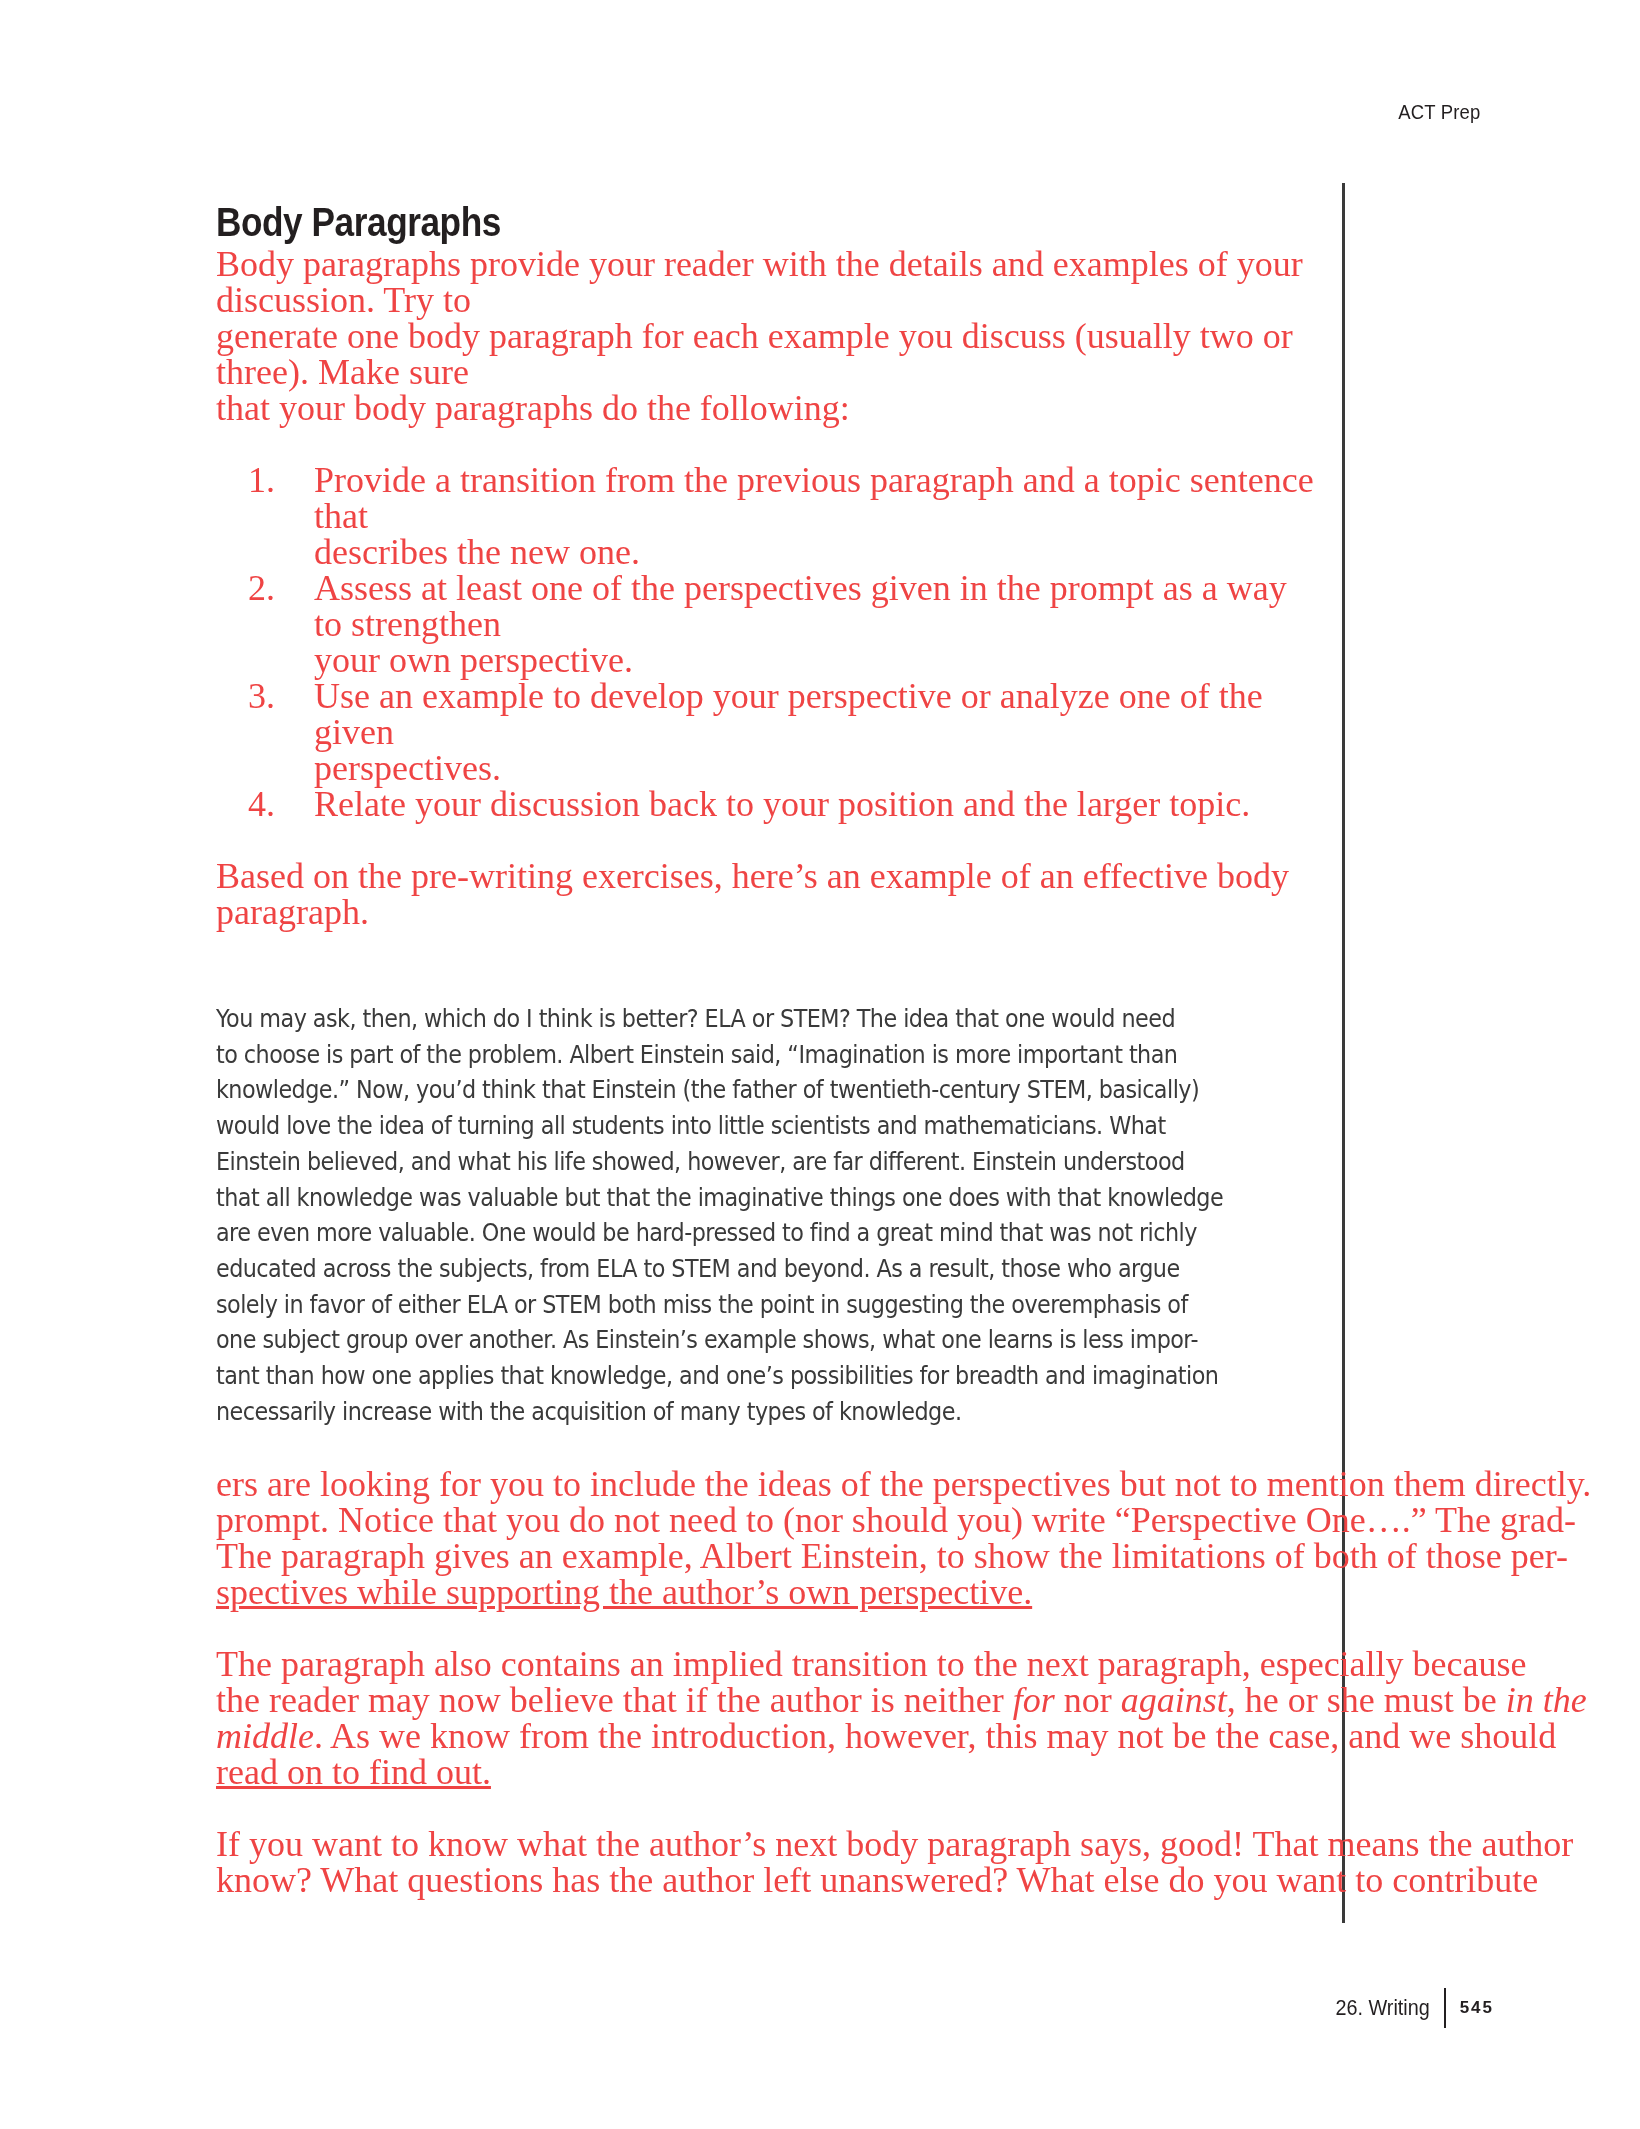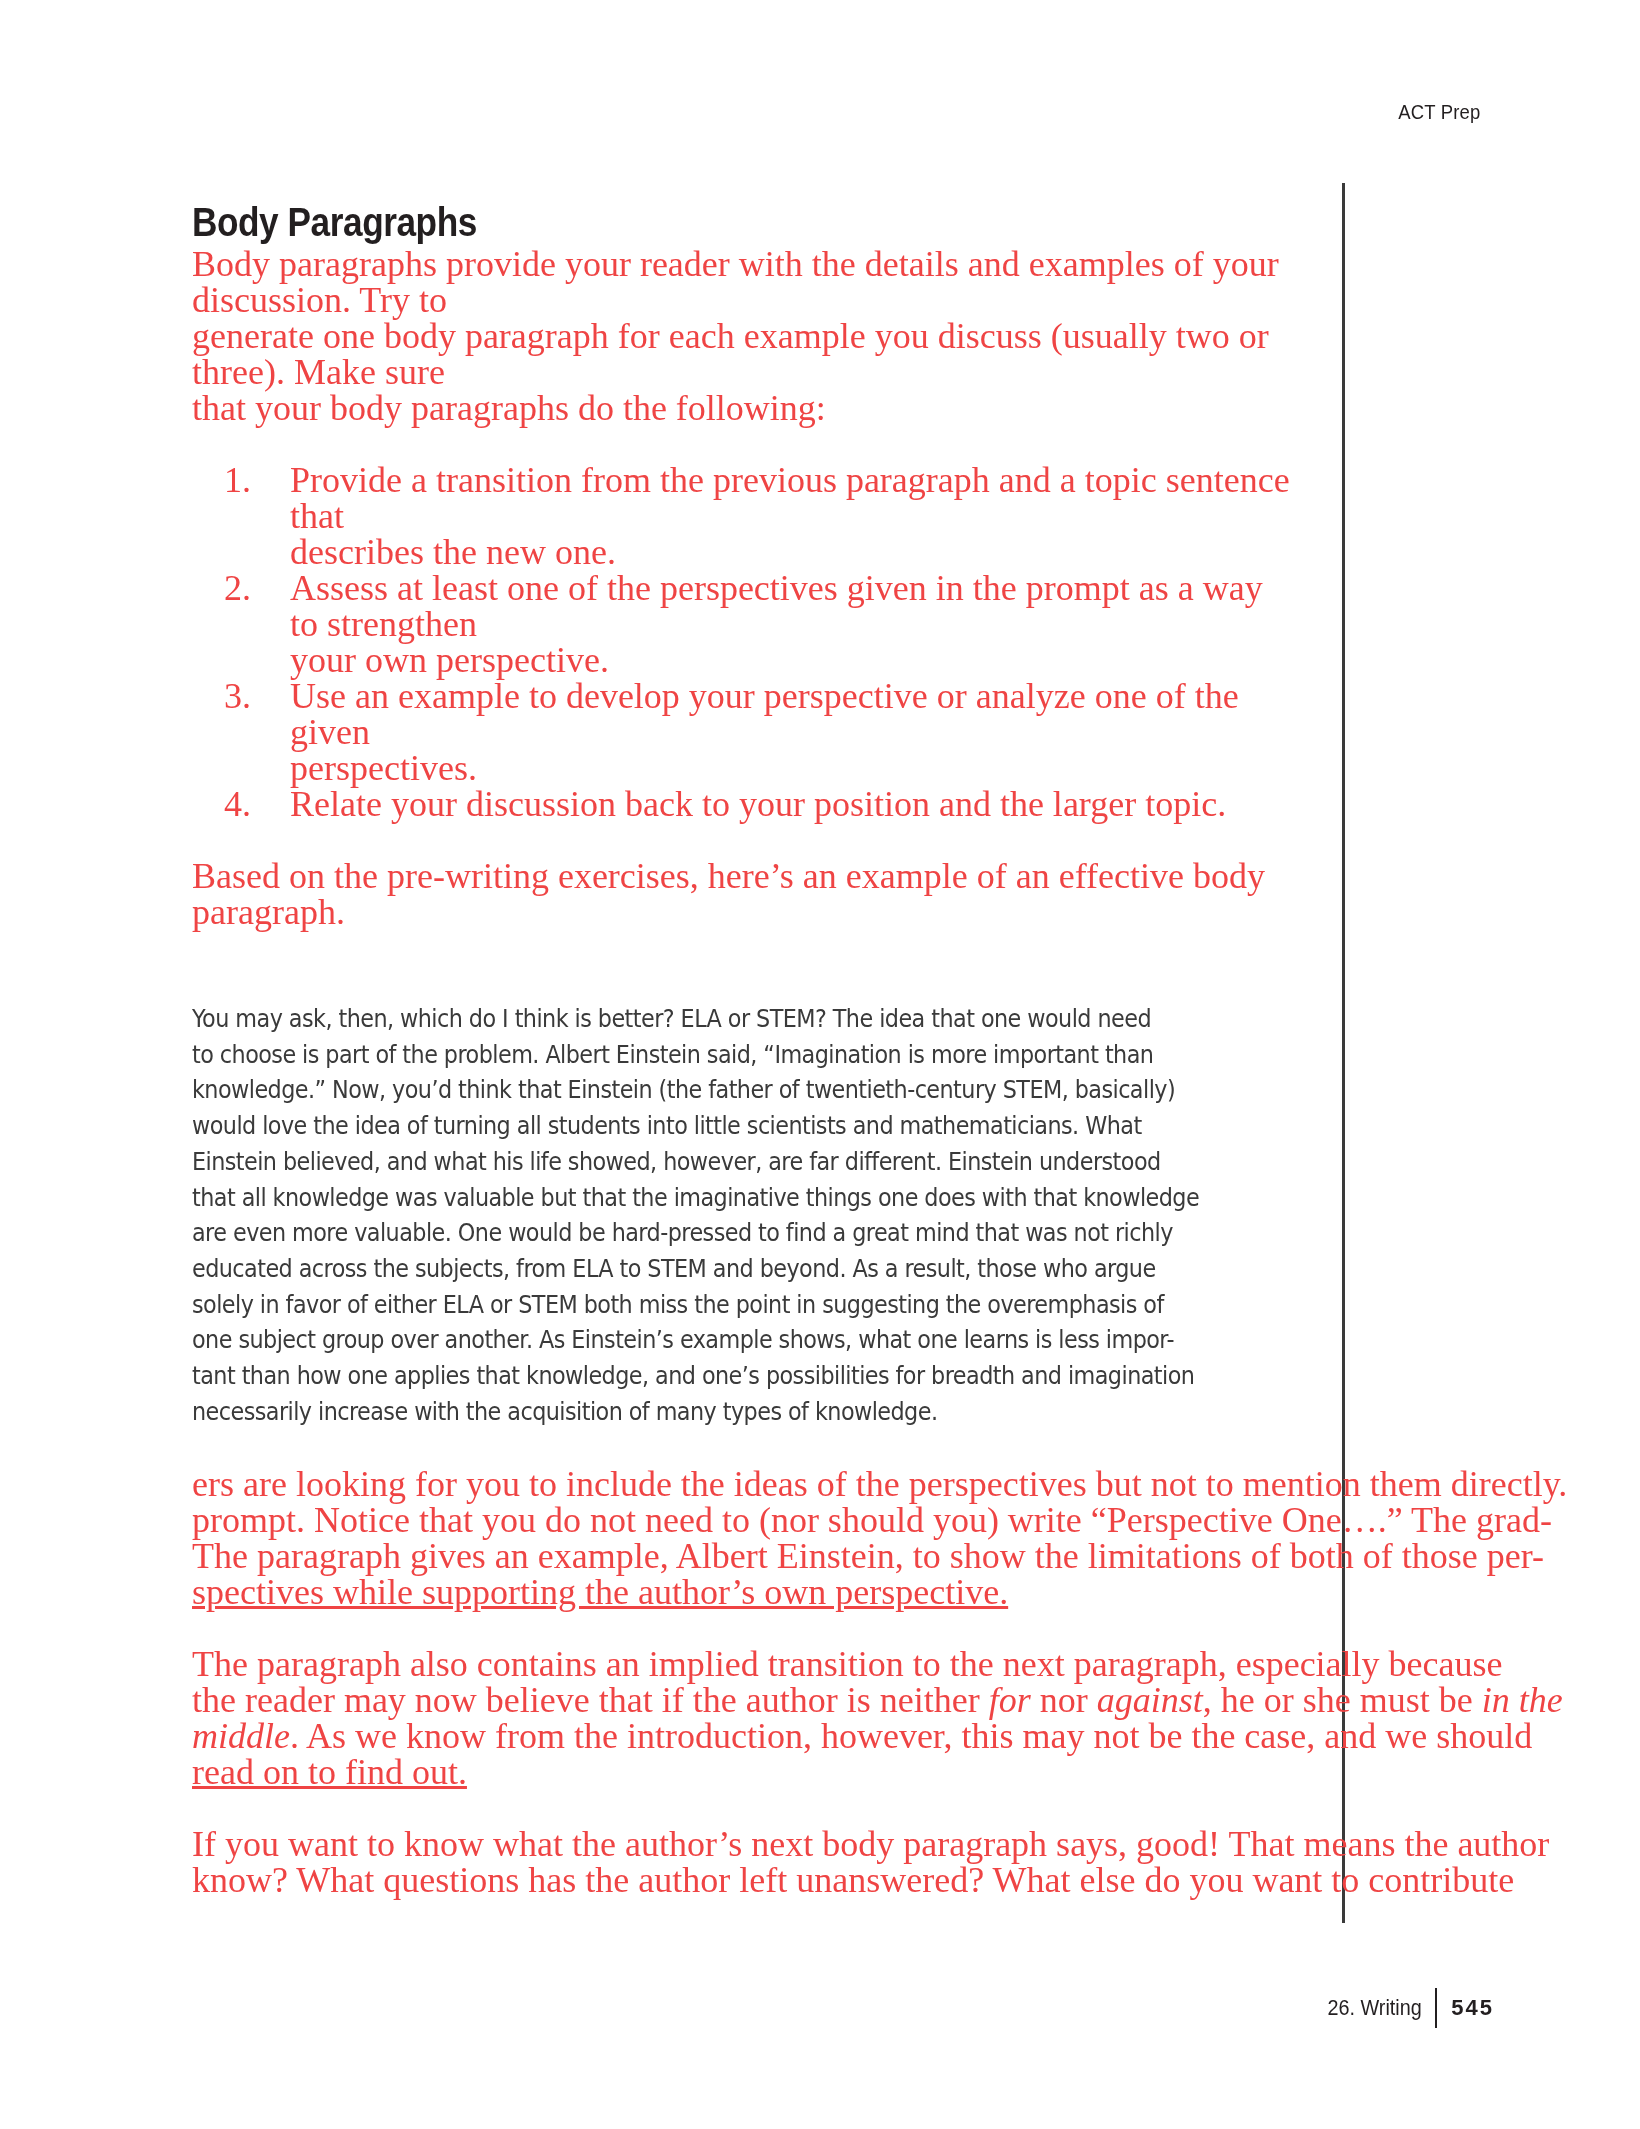--- a/index.html
+++ b/index.html
@@ -28,21 +28,21 @@
     .margin-rule {
       position: absolute;
       left: 1342px;
       top: 183px;
       width: 3px;
       height: 1740px;
       background: #3a3a3a;
     }
     .content {
       position: absolute;
-      left: 192px;
+      left: 216px;
       top: 198px;
       width: 1100px;
     }
     h1.section-title {
       margin: 0;
       font-family: "Liberation Sans", sans-serif;
       font-weight: bold;
       font-size: 40px;
       line-height: 48px;
       letter-spacing: -0.5px;
@@ -128,21 +128,21 @@
       transform-origin: right center;
       margin-right: 14px;
     }
     .folio .divider {
       width: 2px;
       height: 40px;
       background: #231f20;
       margin-right: 14px;
     }
     .folio .page-num {
-      font-size: 22px;
+      font-size: 17px;
       font-weight: bold;
       letter-spacing: 2px;
     }
   </style>
 </head>
 <body>
 
 <div class="running-head">ACT Prep</div>
 
 <div class="margin-rule"></div>

